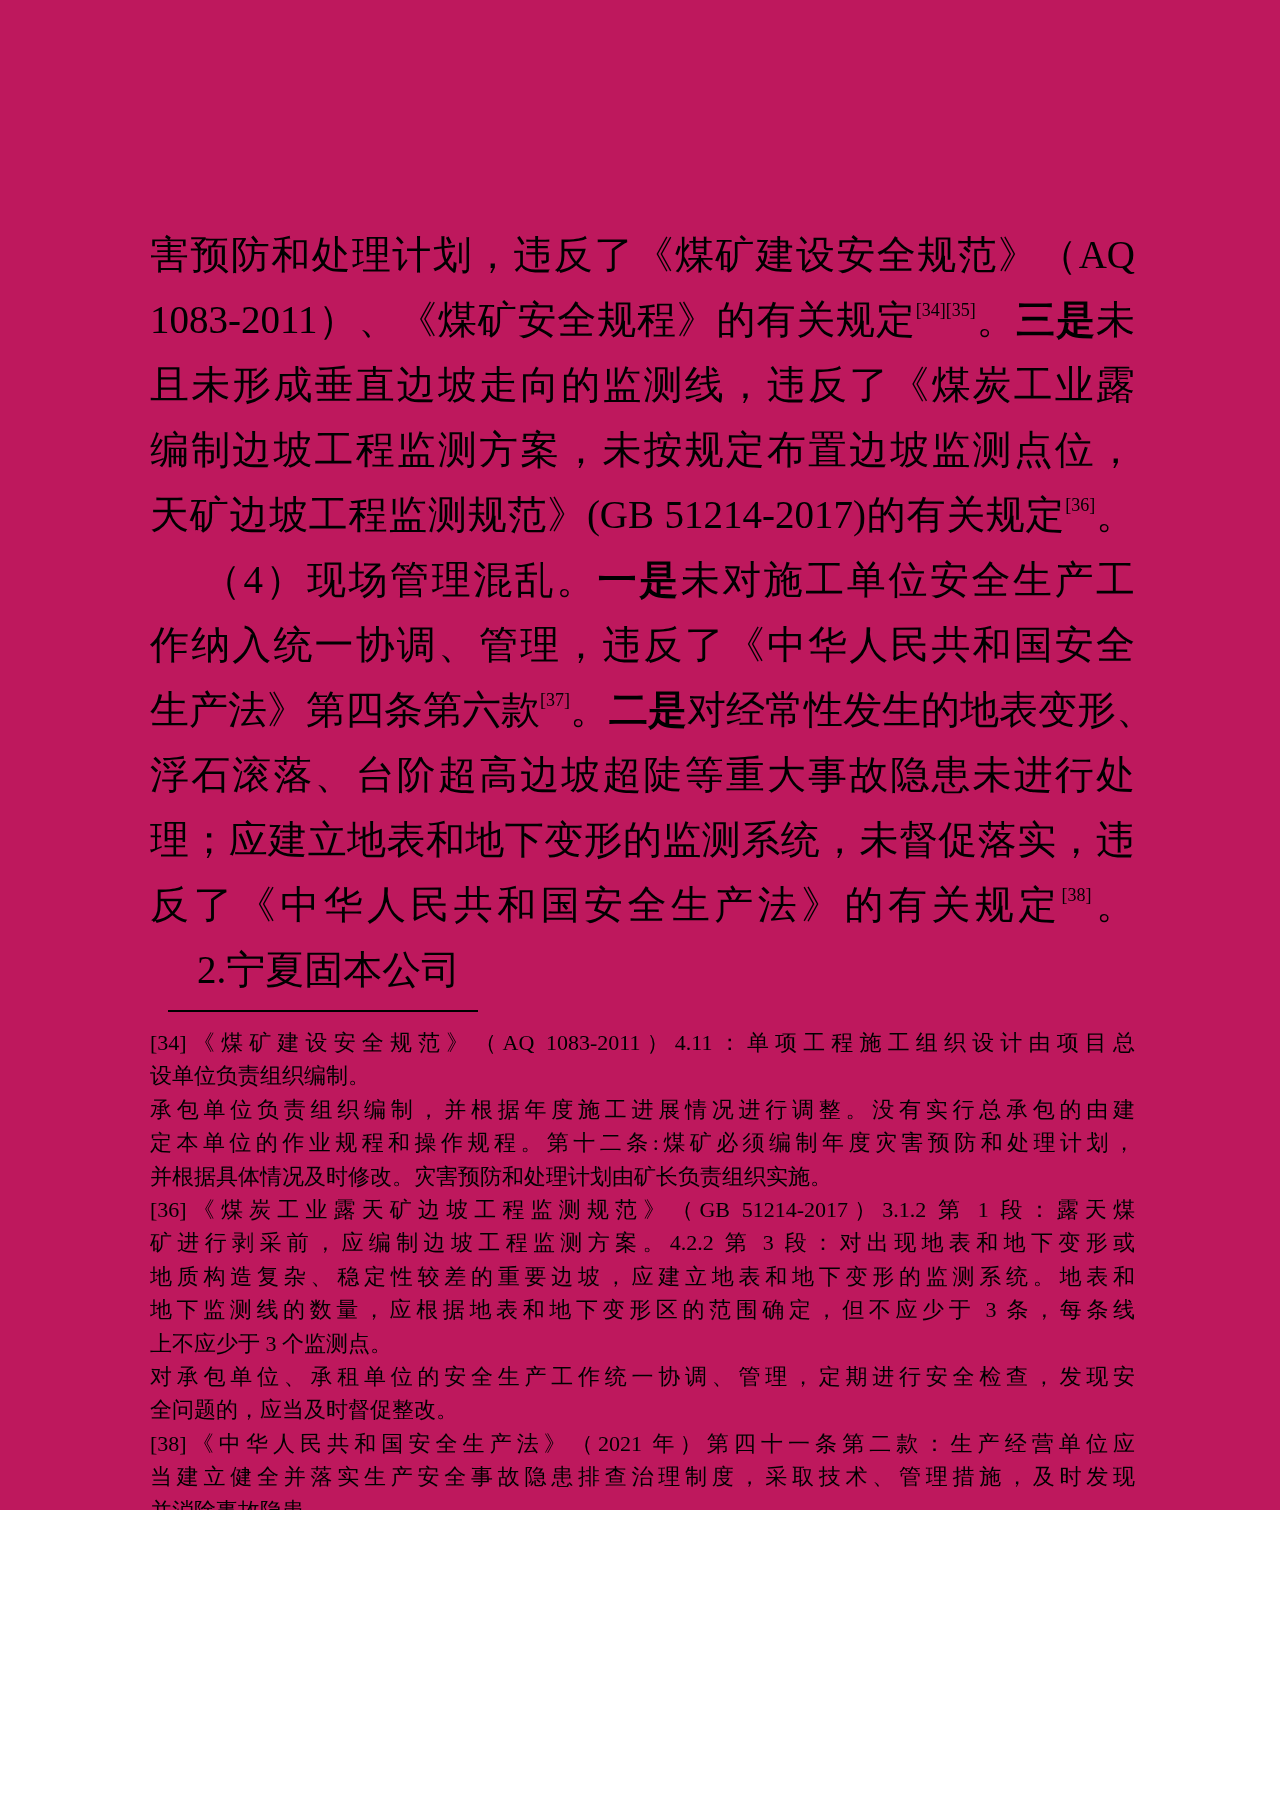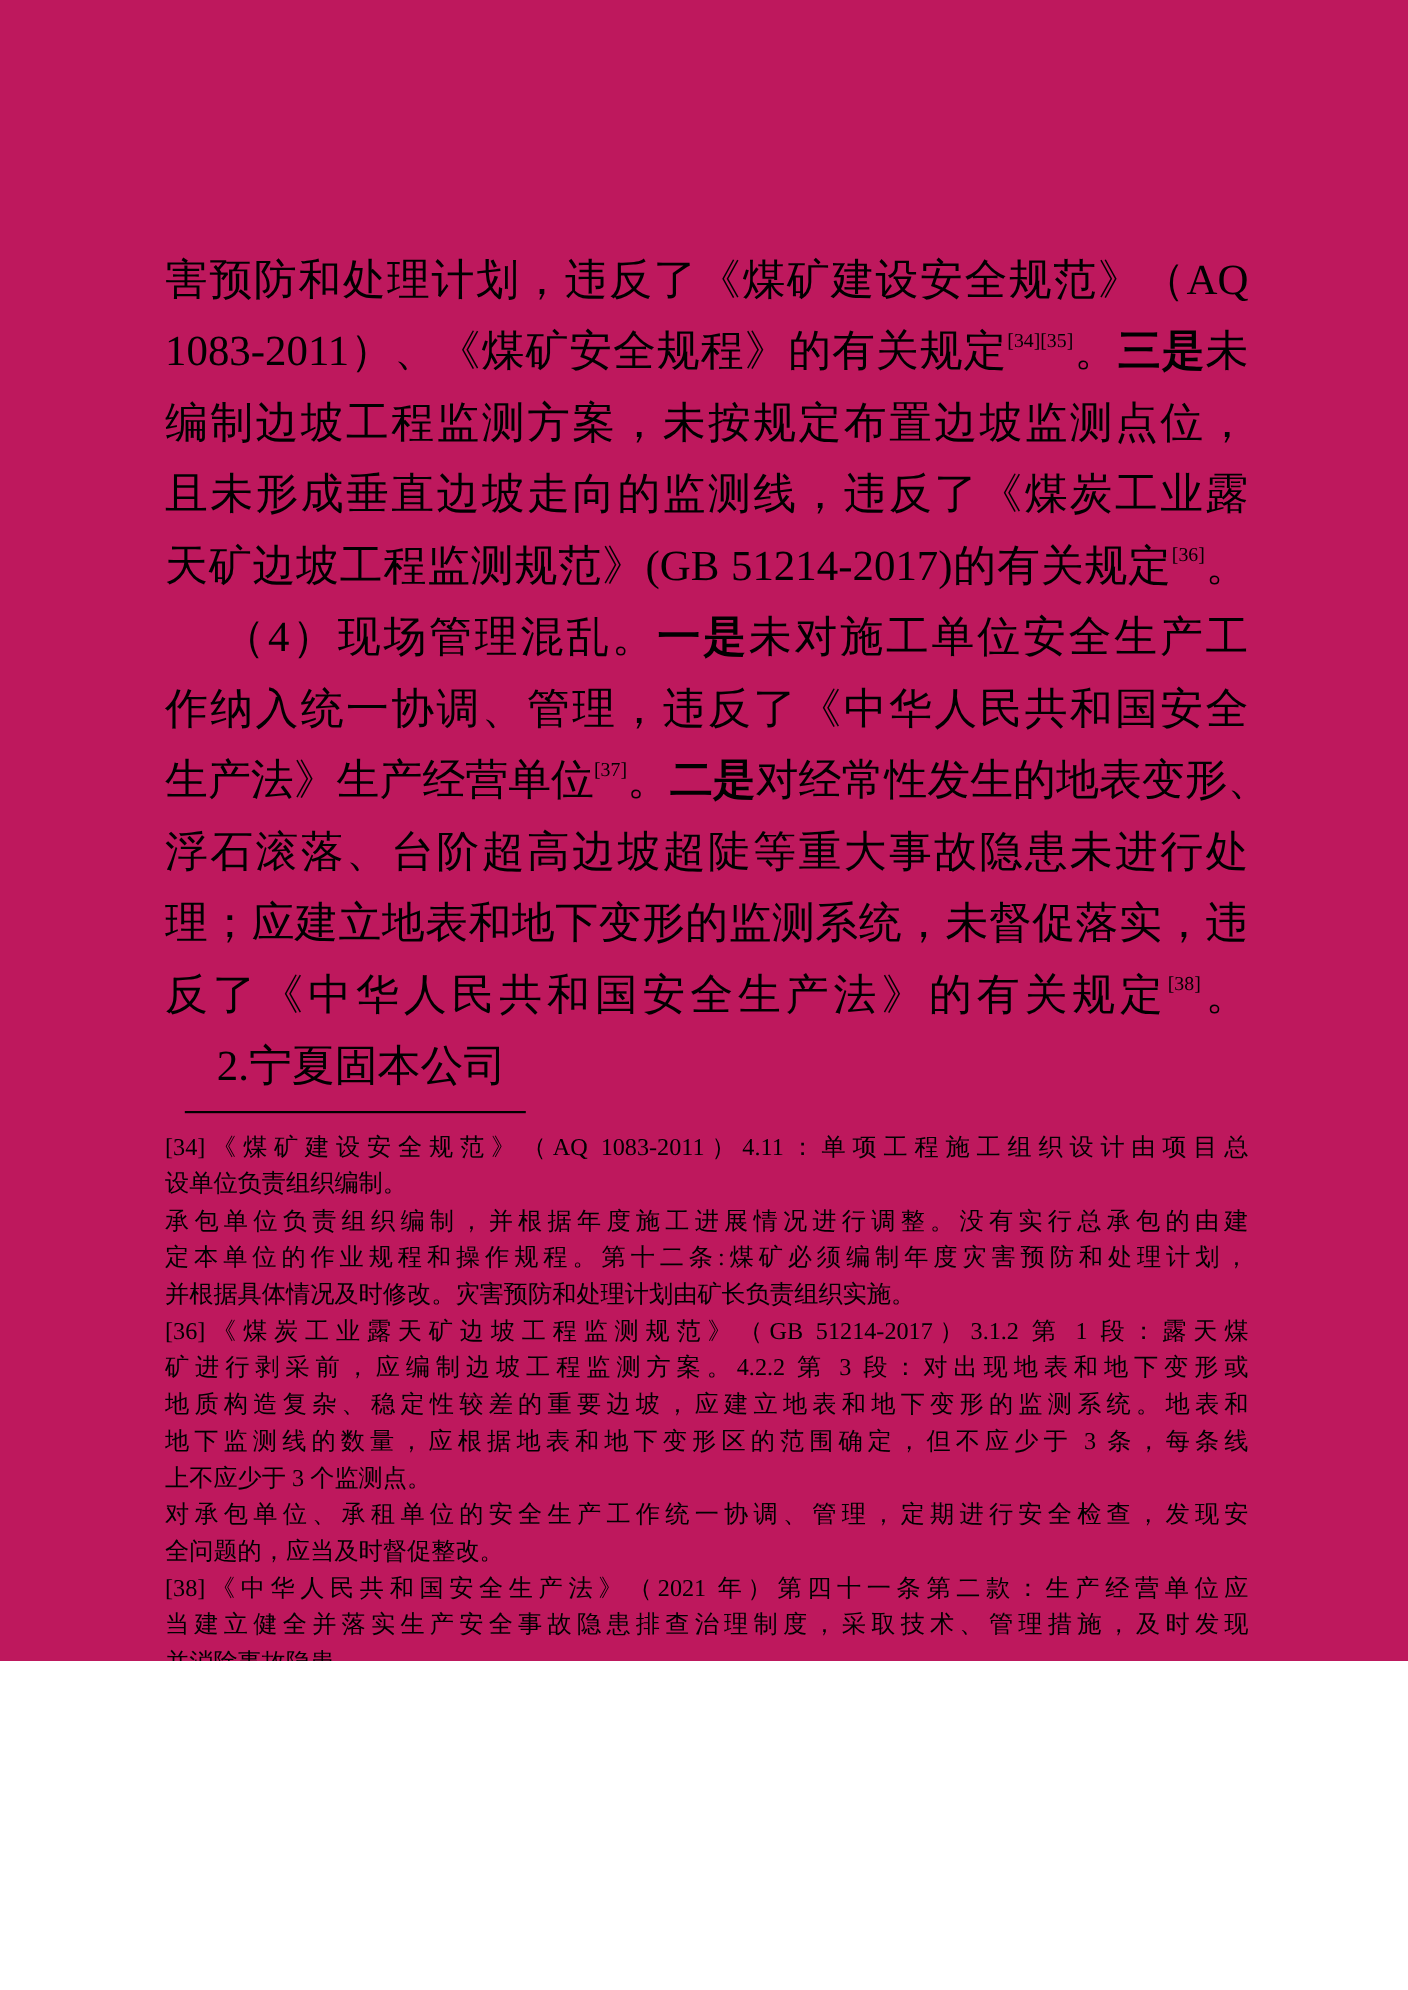--- a/index.html
+++ b/index.html
@@ -69,31 +69,31 @@
 </head>
 <body>
 
 <div class="page">
 
   <main>
     <div class="bline"><span>害预防和处理计划，违反了《煤矿建设安全规范》（AQ</span></div>
 
     <div class="bline"><span>1083-2011）、《煤矿安全规程》的有关规定</span><span class="seg-sup">[34][35]</span><span>。</span><span class="seg-bold">三是</span><span>未</span></div>
 
+    <div class="bline"><span>且未形成垂直边坡走向的监测线，违反了《煤炭工业露</span></div>
+
     <div class="bline"><span>编制边坡工程监测方案，未按规定布置边坡监测点位，</span></div>
-
-    <div class="bline"><span>且未形成垂直边坡走向的监测线，违反了《煤炭工业露</span></div>
 
     <div class="bline"><span>天矿边坡工程监测规范》(GB 51214-2017)的有关规定</span><span class="seg-sup">[36]</span><span>。</span></div>
 
     <div class="bline indent-para"><span>（4）现场管理混乱。</span><span class="seg-bold">一是</span><span>未对施工单位安全生产工</span></div>
 
     <div class="bline"><span>作纳入统一协调、管理，违反了《中华人民共和国安全</span></div>
 
-    <div class="bline"><span>生产法》生产经营单位</span><span class="seg-sup">[37]</span><span>。</span><span class="seg-bold">二是</span><span>对经常性发生的地表变形、</span></div>
+    <div class="bline"><span>生产法》第四条第六款</span><span class="seg-sup">[37]</span><span>。</span><span class="seg-bold">二是</span><span>对经常性发生的地表变形、</span></div>
 
     <div class="bline"><span>浮石滚落、台阶超高边坡超陡等重大事故隐患未进行处</span></div>
 
     <div class="bline"><span>理；应建立地表和地下变形的监测系统，未督促落实，违</span></div>
 
     <div class="bline"><span>反了《中华人民共和国安全生产法》的有关规定</span><span class="seg-sup">[38]</span><span>。</span></div>
 
     <div class="bline heading"><span>2.宁夏固本公司</span></div>
   </main>
 

